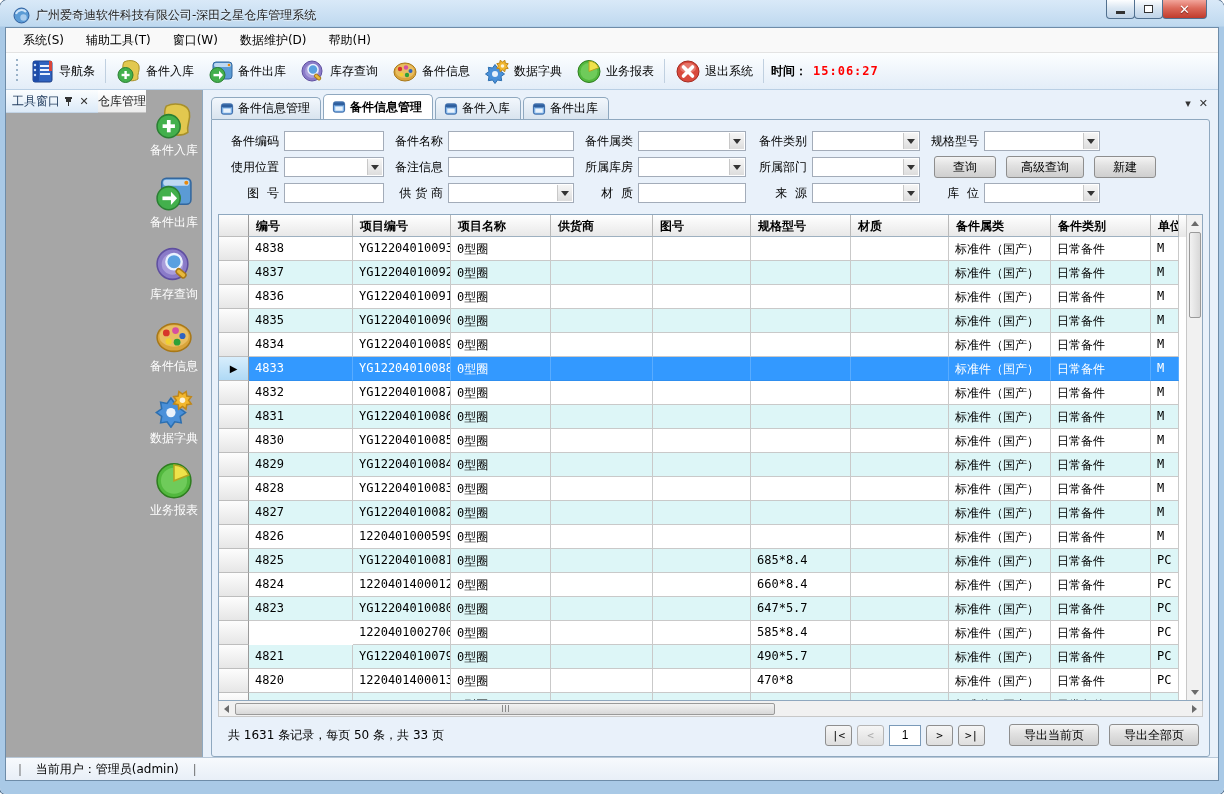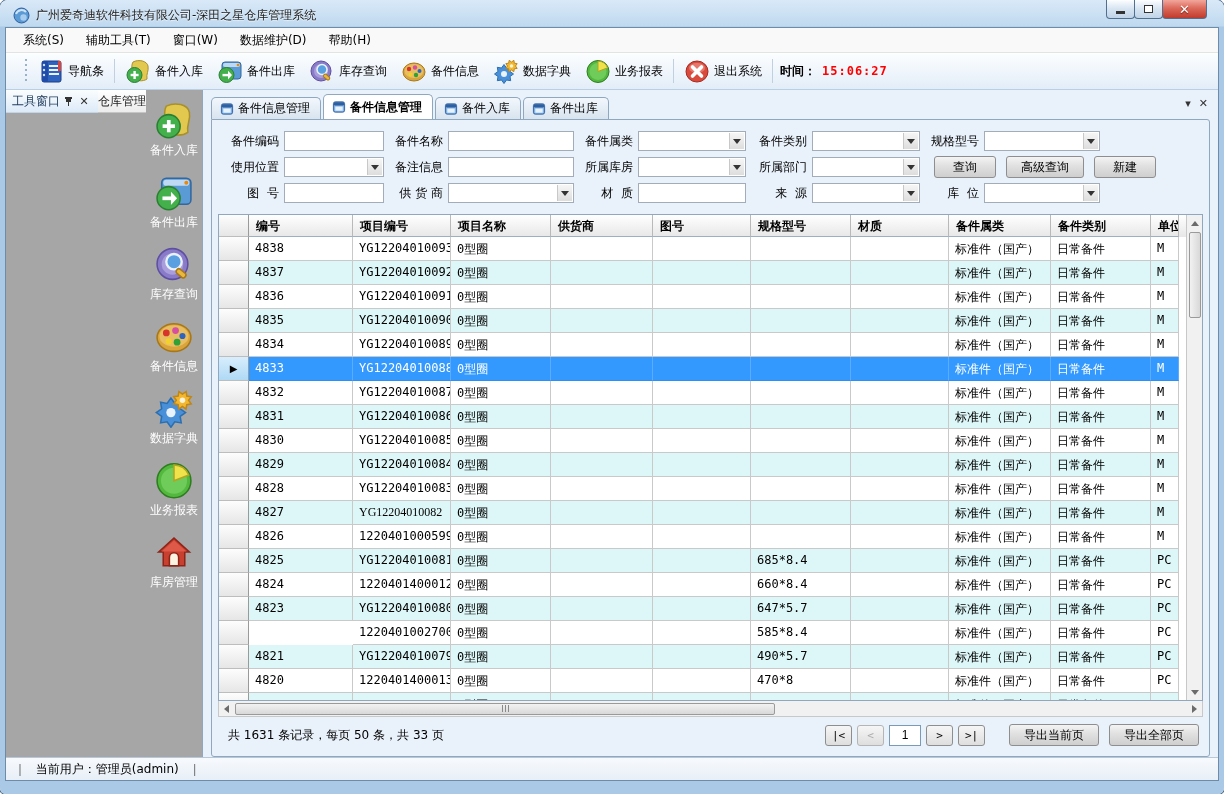--- a/index.html
+++ b/index.html
@@ -12,21 +12,21 @@
   .winbtns { position:absolute; right:12px; top:0; display:flex; }
   .wbtn { width:29px; height:19px; border:1px solid #51708F; border-top:none; background:linear-gradient(#FDFEFF,#D9E6F2 45%,#C0D4E8); border-radius:0 0 4px 4px; margin-left:-1px; display:flex; align-items:center; justify-content:center; cursor:pointer; }
   .wbtn.close { width:45px; background:linear-gradient(#F2A69C,#DC6A5B 45%,#C03B2C); }
   .glyph-min { width:9px; height:3px; background:#333; margin-top:6px; }
   .glyph-max { width:9px; height:8px; border:1px solid #333; background:#fff; }
   .glyph-x { color:#fff; font-weight:bold; font-size:13px; text-shadow:0 1px 1px #7A1E14; line-height:1; }
   
   .client { flex:1; background:#F0F0F0; border:1px solid #6E8CA8; display:flex; flex-direction:column; overflow:hidden; }
   .menubar { height:25px; background:#F9F9F9; border-bottom:1px solid #E3E3E3; display:flex; align-items:center; padding-left:6px; }
   .menu-item { padding:4px 11px; cursor:pointer; }
-  .toolbar { height:37px; background:linear-gradient(#FCFEFF,#E3EDF8); border-bottom:1px solid #B9CFE4; display:flex; align-items:center; padding-left:17px; }
+  .toolbar { height:37px; background:linear-gradient(#FCFEFF,#E3EDF8); border-bottom:1px solid #B9CFE4; display:flex; align-items:center; padding-left:8px; }
   .grip { width:5px; height:24px; margin:0 4px 0 2px; background:repeating-linear-gradient(#9AB2C8 0 2px, transparent 2px 5px); width:2px; }
   .tb-item { display:flex; align-items:center; gap:4px; padding:3px 7px; border-radius:3px; cursor:pointer; white-space:nowrap; }
   .tb-sep { width:1px; height:24px; background:#C0D0E0; margin:0 3px; }
   .tb-time { display:flex; align-items:center; gap:6px; margin-left:4px; font-weight:bold; }
   .tb-time .val { color:#F00; font-family:"DejaVu Sans Mono", monospace; font-weight:bold; letter-spacing:1px; }
   
   .main { flex:1; display:flex; overflow:hidden; background:#E9F1FA; }
   .sidebar { width:197px; display:flex; flex-direction:row; border-right:1px solid #8FA8BF; background:#A6A6A6; }
   .sb-title { height:23px; background:linear-gradient(#FBFDFE,#DCEAF8); border-bottom:1px solid #C2D4E6; display:flex; align-items:center; padding:0 6px; color:#1E395B; }
   .sb-title span.lbl { flex:1; }
@@ -310,30 +310,20 @@
             </div>
             <div class="sb-item">
               <span>
                 <svg width="40" height="40" viewBox="0 0 26 26">
                   <circle cx="13" cy="13.5" r="11" fill="#52B83E" stroke="#2E7D1F"></circle>
                   <circle cx="13" cy="13.5" r="8.5" fill="#6FCB5A"></circle>
                   <path d="M13 13.5 L13 3.2 A10.3 10.3 0 0 1 22.6 9.8 Z" fill="#EFE24A" stroke="#B3A520"></path>
                 </svg>
               </span>
               <span class="lbl">业务报表</span>
-            </div>
-            <div class="sb-item">
-              <span>
-                <svg width="40" height="40" viewBox="0 0 26 26">
-                  <path d="M3 13 L13 4 L23 13 L20 13 L20 22 L6 22 L6 13 Z" fill="#C8402F" stroke="#8E2418"></path>
-                  <path d="M13 5.5 L21 12.7 L5 12.7 Z" fill="#DE5948"></path>
-                  <path d="M10 22 L10 16.5 A3 3 0 0 1 16 16.5 L16 22 Z" fill="#FDF3E3" stroke="#8E2418"></path>
-                </svg>
-              </span>
-              <span class="lbl">库房管理</span>
             </div>
           </div>
       </div>
 
       <div class="content">
         <div class="tabstrip" id="tabstrip">
           <div class="tab">
               <span>
                 <svg width="14" height="14" viewBox="0 0 14 15">
                   <rect x="1" y="2" width="12" height="11" rx="2" fill="#7FB3E8" stroke="#2F5F9E"></rect>
@@ -597,21 +587,21 @@
                     <div class="cell" style="width: 98px;"></div>
                     <div class="cell" style="width: 100px;"></div>
                     <div class="cell" style="width: 98px;"></div>
                     <div class="cell" style="width: 102px;">标准件（国产）</div>
                     <div class="cell" style="width: 100px;">日常备件</div>
                     <div class="cell" style="width: 28px;">M</div>
                   </div>
                   <div class="grow alt">
                     <div class="rowhdr" style="width: 30px;"></div>
                     <div class="cell" style="width: 104px;">4827</div>
-                    <div class="cell" style="width: 98px; font-family: Liberation Serif, serif;">YG12204010082</div>
+                    <div class="cell" style="width: 98px;">YG12204010082</div>
                     <div class="cell" style="width: 100px;">0型圈</div>
                     <div class="cell" style="width: 102px;"></div>
                     <div class="cell" style="width: 98px;"></div>
                     <div class="cell" style="width: 100px;"></div>
                     <div class="cell" style="width: 98px;"></div>
                     <div class="cell" style="width: 102px;">标准件（国产）</div>
                     <div class="cell" style="width: 100px;">日常备件</div>
                     <div class="cell" style="width: 28px;">M</div>
                   </div>
                   <div class="grow">

